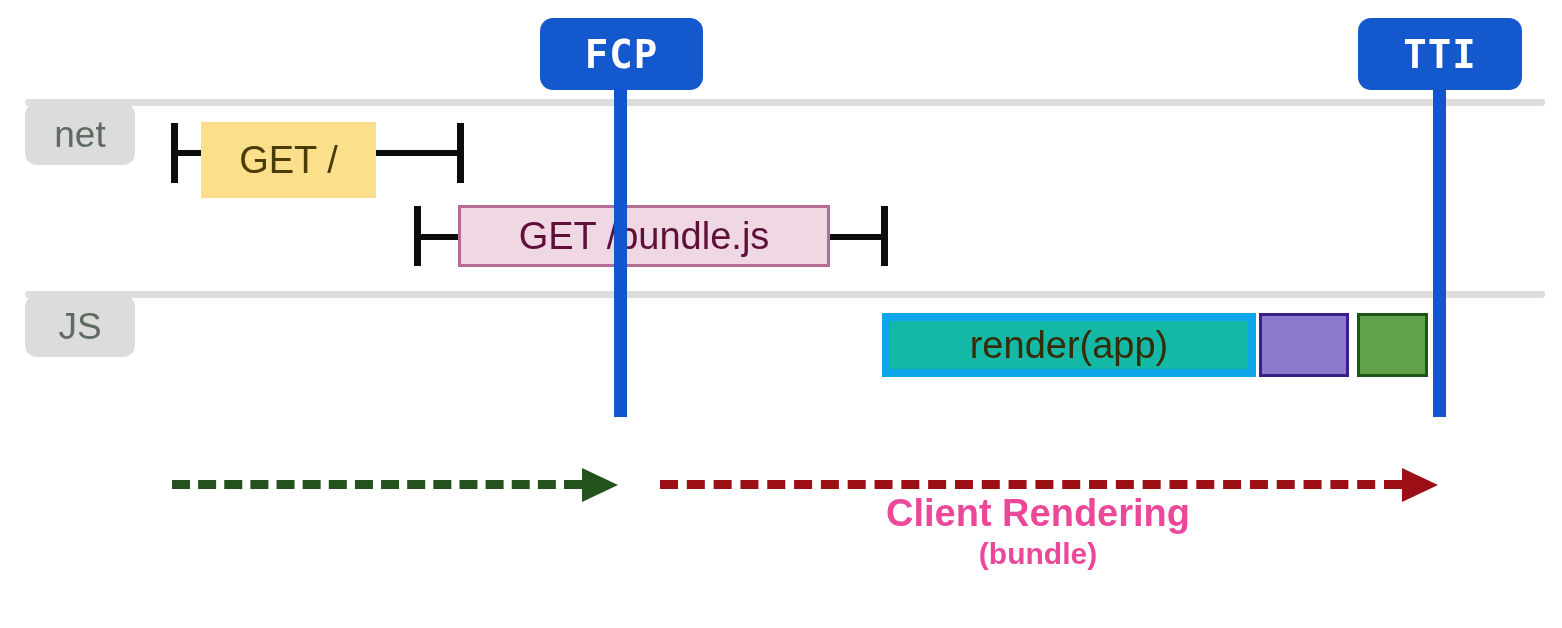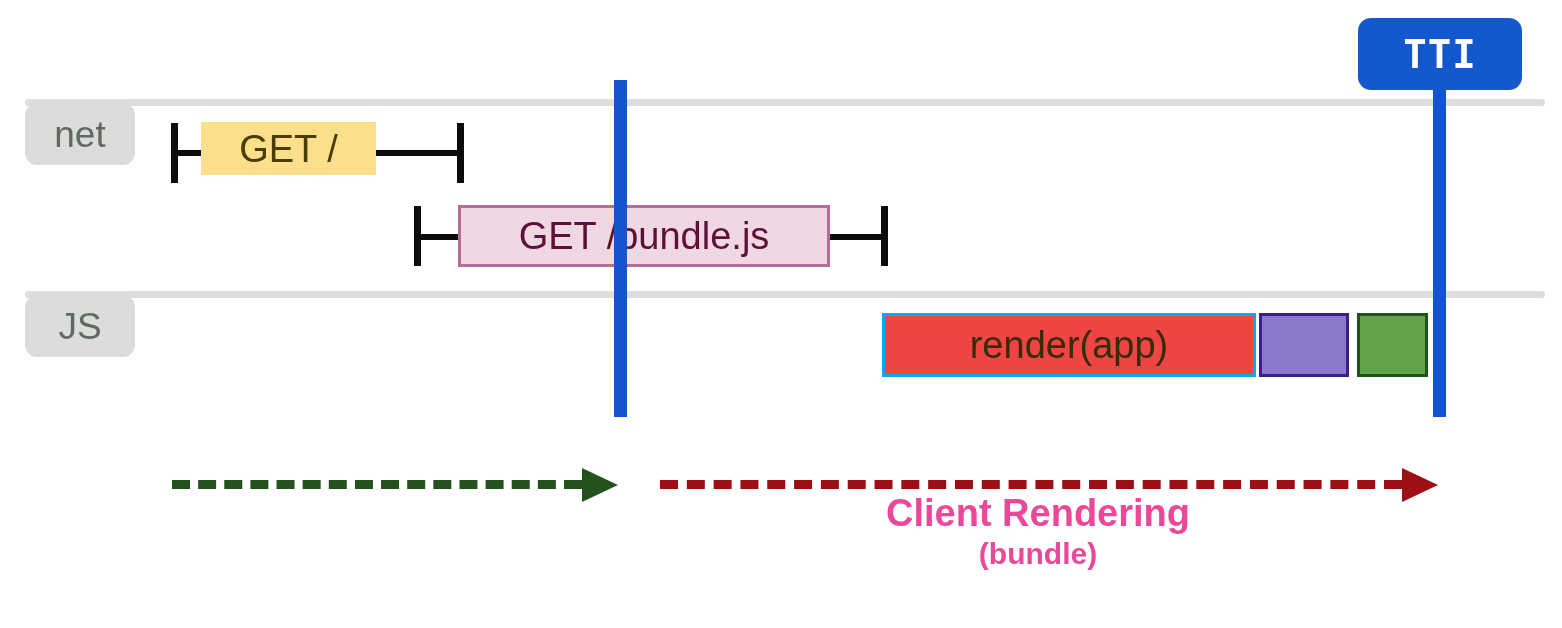--- a/index.html
+++ b/index.html
@@ -77,22 +77,22 @@
     border: 3px solid #ccا9900;
     border-color: #c99a06;
     color: #4a3c06;
   }
   .bar-net-js {
     background: #f0d7e4;
     border: 3px solid #b56c96;
     color: #5e1038;
   }
   .bar-js-render {
-    background: #ef4444;
-    border: 3px solid #0ea5e9;
+    background: #14b8a6;
+    border: 8px solid #0ea5e9;
     color: #362c06;
   }
   .bar-js-purple {
     background: #8c79cd;
     border: 3px solid #3c1e8a;
   }
   .bar-js-green {
     background: #61a24b;
     border: 3px solid #1d5418;
   }
@@ -149,21 +149,21 @@
   <div class="lane-chip" style="left:25px; top:295px; width:110px; height:62px;">
     <span>JS</span>
   </div>
   <div class="lane-chip" style="left:25px; top:103px; width:110px; height:62px;">
     <span>net</span>
   </div>
 
   <div class="whisker-stem" style="left:172px; top:150px; width:292px;"></div>
   <div class="whisker-cap" style="left:171px; top:123px; height:60px;"></div>
   <div class="whisker-cap" style="left:457px; top:123px; height:60px;"></div>
-  <div class="bar bar-net-html" style="left:201px; top:122px; width:175px; height:53px;">
+  <div class="bar bar-net-html" style="left:201px; top:122px; width:175px; height:76px;">
     <span>GET /</span>
   </div>
 
   <div class="whisker-stem" style="left:415px; top:234px; width:470px;"></div>
   <div class="whisker-cap" style="left:414px; top:206px; height:60px;"></div>
   <div class="whisker-cap" style="left:881px; top:206px; height:60px;"></div>
   <div class="bar bar-net-js" style="left:458px; top:205px; width:372px; height:62px;text-align:center;">
     <span>GET /bundle.js</span>
   </div>
 
@@ -171,20 +171,23 @@
     <span>render(app)</span>
   </div>
   <div class="bar bar-js-purple" style="left:1259px; top:313px; width:90px; height:64px;">
     <span></span>
   </div>
   <div class="bar bar-js-green" style="left:1357px; top:313px; width:71px; height:64px;">
     <span></span>
   </div>
 
   <div class="milestone-line" style="left:614px; top:80px; height:337px;"></div>
+  <div class="milestone-chip" style="left:540px; top:18px; width:163px; height:72px;">
+    <span>FCP</span>
+  </div>
 
   <div class="milestone-line" style="left:1433px; top:80px; height:337px;"></div>
   <div class="milestone-chip" style="left:1358px; top:18px; width:164px; height:72px;">
     <span>TTI</span>
   </div>
 
   <div class="phase-arrow-line" style="left:172px; top:480px; width:410px; border-top-color:#24521c;"></div>
   <div class="phase-arrow-head" style="left:582px; top:468px; border-left:36px solid #24521c;"></div>
 
   <div class="phase-arrow-line" style="left:660px; top:480px; width:742px; border-top-color:#9b0f15;"></div>

